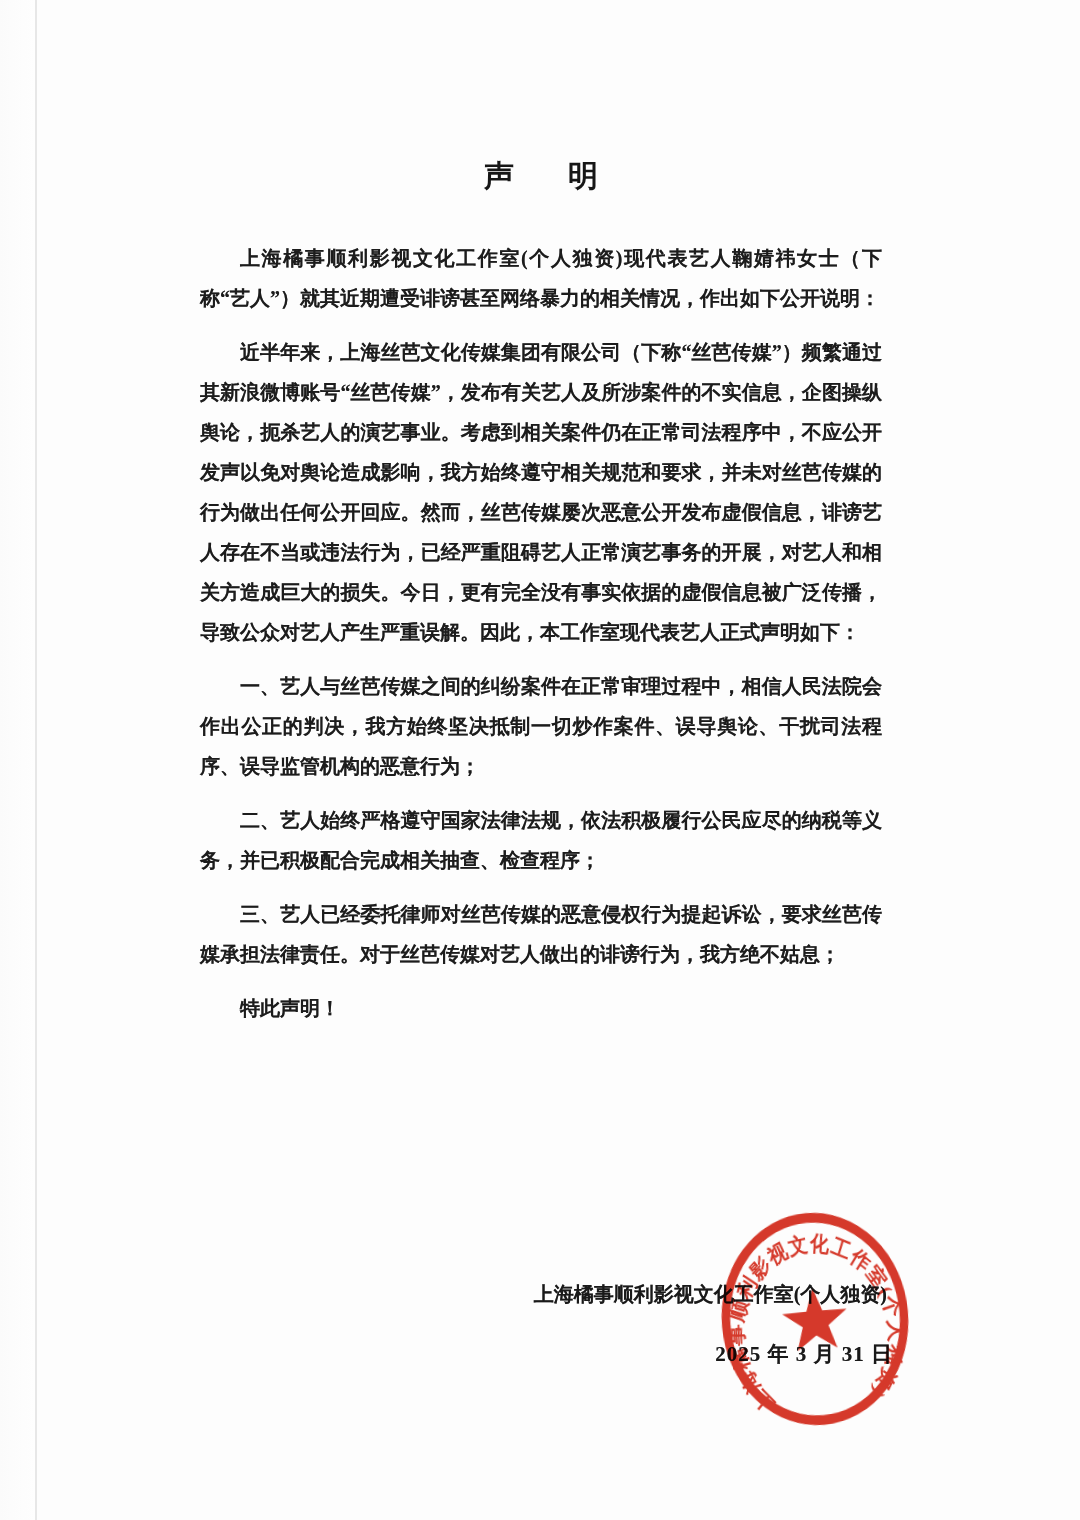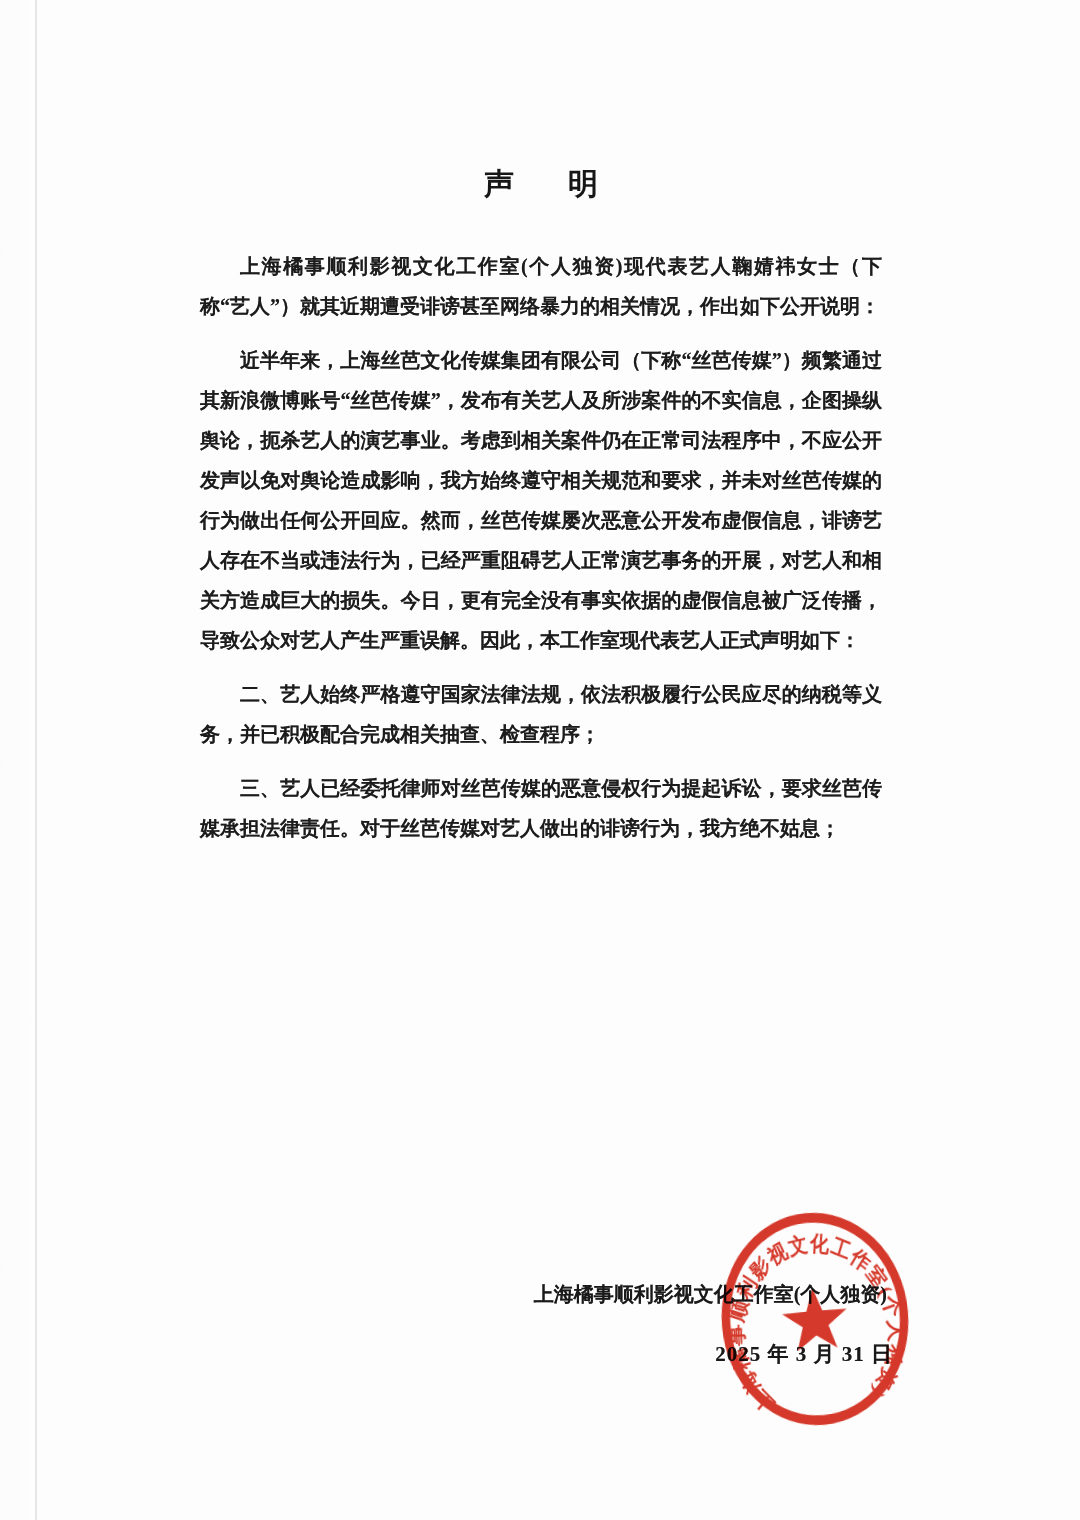--- a/index.html
+++ b/index.html
@@ -13,21 +13,21 @@
   }
   .scan-edge-band {
     position:absolute; left:0; top:0; bottom:0; width:35px;
     background:linear-gradient(to right,#fbfbfb,#fefefe);
   }
   .scan-edge-line {
     position:absolute; left:35px; top:0; bottom:0; width:2px;
     background:#e7e7e7;
   }
   .content {
-    position:absolute; left:200px; top:160px; width:682px;
+    position:absolute; left:200px; top:152px; width:682px;
   }
   .doc-title {
     font-size:30px; font-weight:700; line-height:48px;
     text-align:center; letter-spacing:1.8em; padding-left:1.8em;
     color:#161616;
     margin-bottom:38px;
   }
   .doc-para {
     font-size:20px; font-weight:700; line-height:40px;
     text-align:justify; text-indent:2em;
@@ -66,22 +66,24 @@
 </head>
 <body>
 
 <div class="scan-edge-band"></div>
 <div class="scan-edge-line"></div>
 
 <div class="content">
   <h1 class="doc-title">声明</h1>
   <p class="doc-para">上海橘事顺利影视文化工作室(个人独资)现代表艺人鞠婧祎女士（下称“艺人”）就其近期遭受诽谤甚至网络暴力的相关情况，作出如下公开说明：</p>
   <p class="doc-para">近半年来，上海丝芭文化传媒集团有限公司（下称“丝芭传媒”）频繁通过其新浪微博账号“丝芭传媒”，发布有关艺人及所涉案件的不实信息，企图操纵舆论，扼杀艺人的演艺事业。考虑到相关案件仍在正常司法程序中，不应公开发声以免对舆论造成影响，我方始终遵守相关规范和要求，并未对丝芭传媒的行为做出任何公开回应。然而，丝芭传媒屡次恶意公开发布虚假信息，诽谤艺人存在不当或违法行为，已经严重阻碍艺人正常演艺事务的开展，对艺人和相关方造成巨大的损失。今日，更有完全没有事实依据的虚假信息被广泛传播，导致公众对艺人产生严重误解。因此，本工作室现代表艺人正式声明如下：</p>
+  <p class="doc-para">一、艺人与丝芭传媒之间的纠纷案件在正常审理过程中，相信人民法院会作出公正的判决，我方始终坚决抵制一切炒作案件、误导舆论、干扰司法程序、误导监管机构的恶意行为；</p>
   <p class="doc-para">二、艺人始终严格遵守国家法律法规，依法积极履行公民应尽的纳税等义务，并已积极配合完成相关抽查、检查程序；</p>
   <p class="doc-para">三、艺人已经委托律师对丝芭传媒的恶意侵权行为提起诉讼，要求丝芭传媒承担法律责任。对于丝芭传媒对艺人做出的诽谤行为，我方绝不姑息；</p>
+  <p class="doc-para closing">特此声明！</p>
 </div>
 
 <div class="sig-line">上海橘事顺利影视文化工作室(个人独资)</div>
 <div class="sig-date">2025 年 3 月 31 日</div>
 
 <svg class="stamp" viewBox="-102 -117 204 234" width="204" height="234" aria-hidden="true">
   <g transform="scale(1,1.14)">
     <circle r="89" fill="none" stroke="currentColor" stroke-width="8.5"></circle>
     <path id="sealArc" d="M -46,70 A 73,73 0 1 1 46,70" fill="none" stroke="none"></path>
     <text font-size="19" fill="currentColor">

